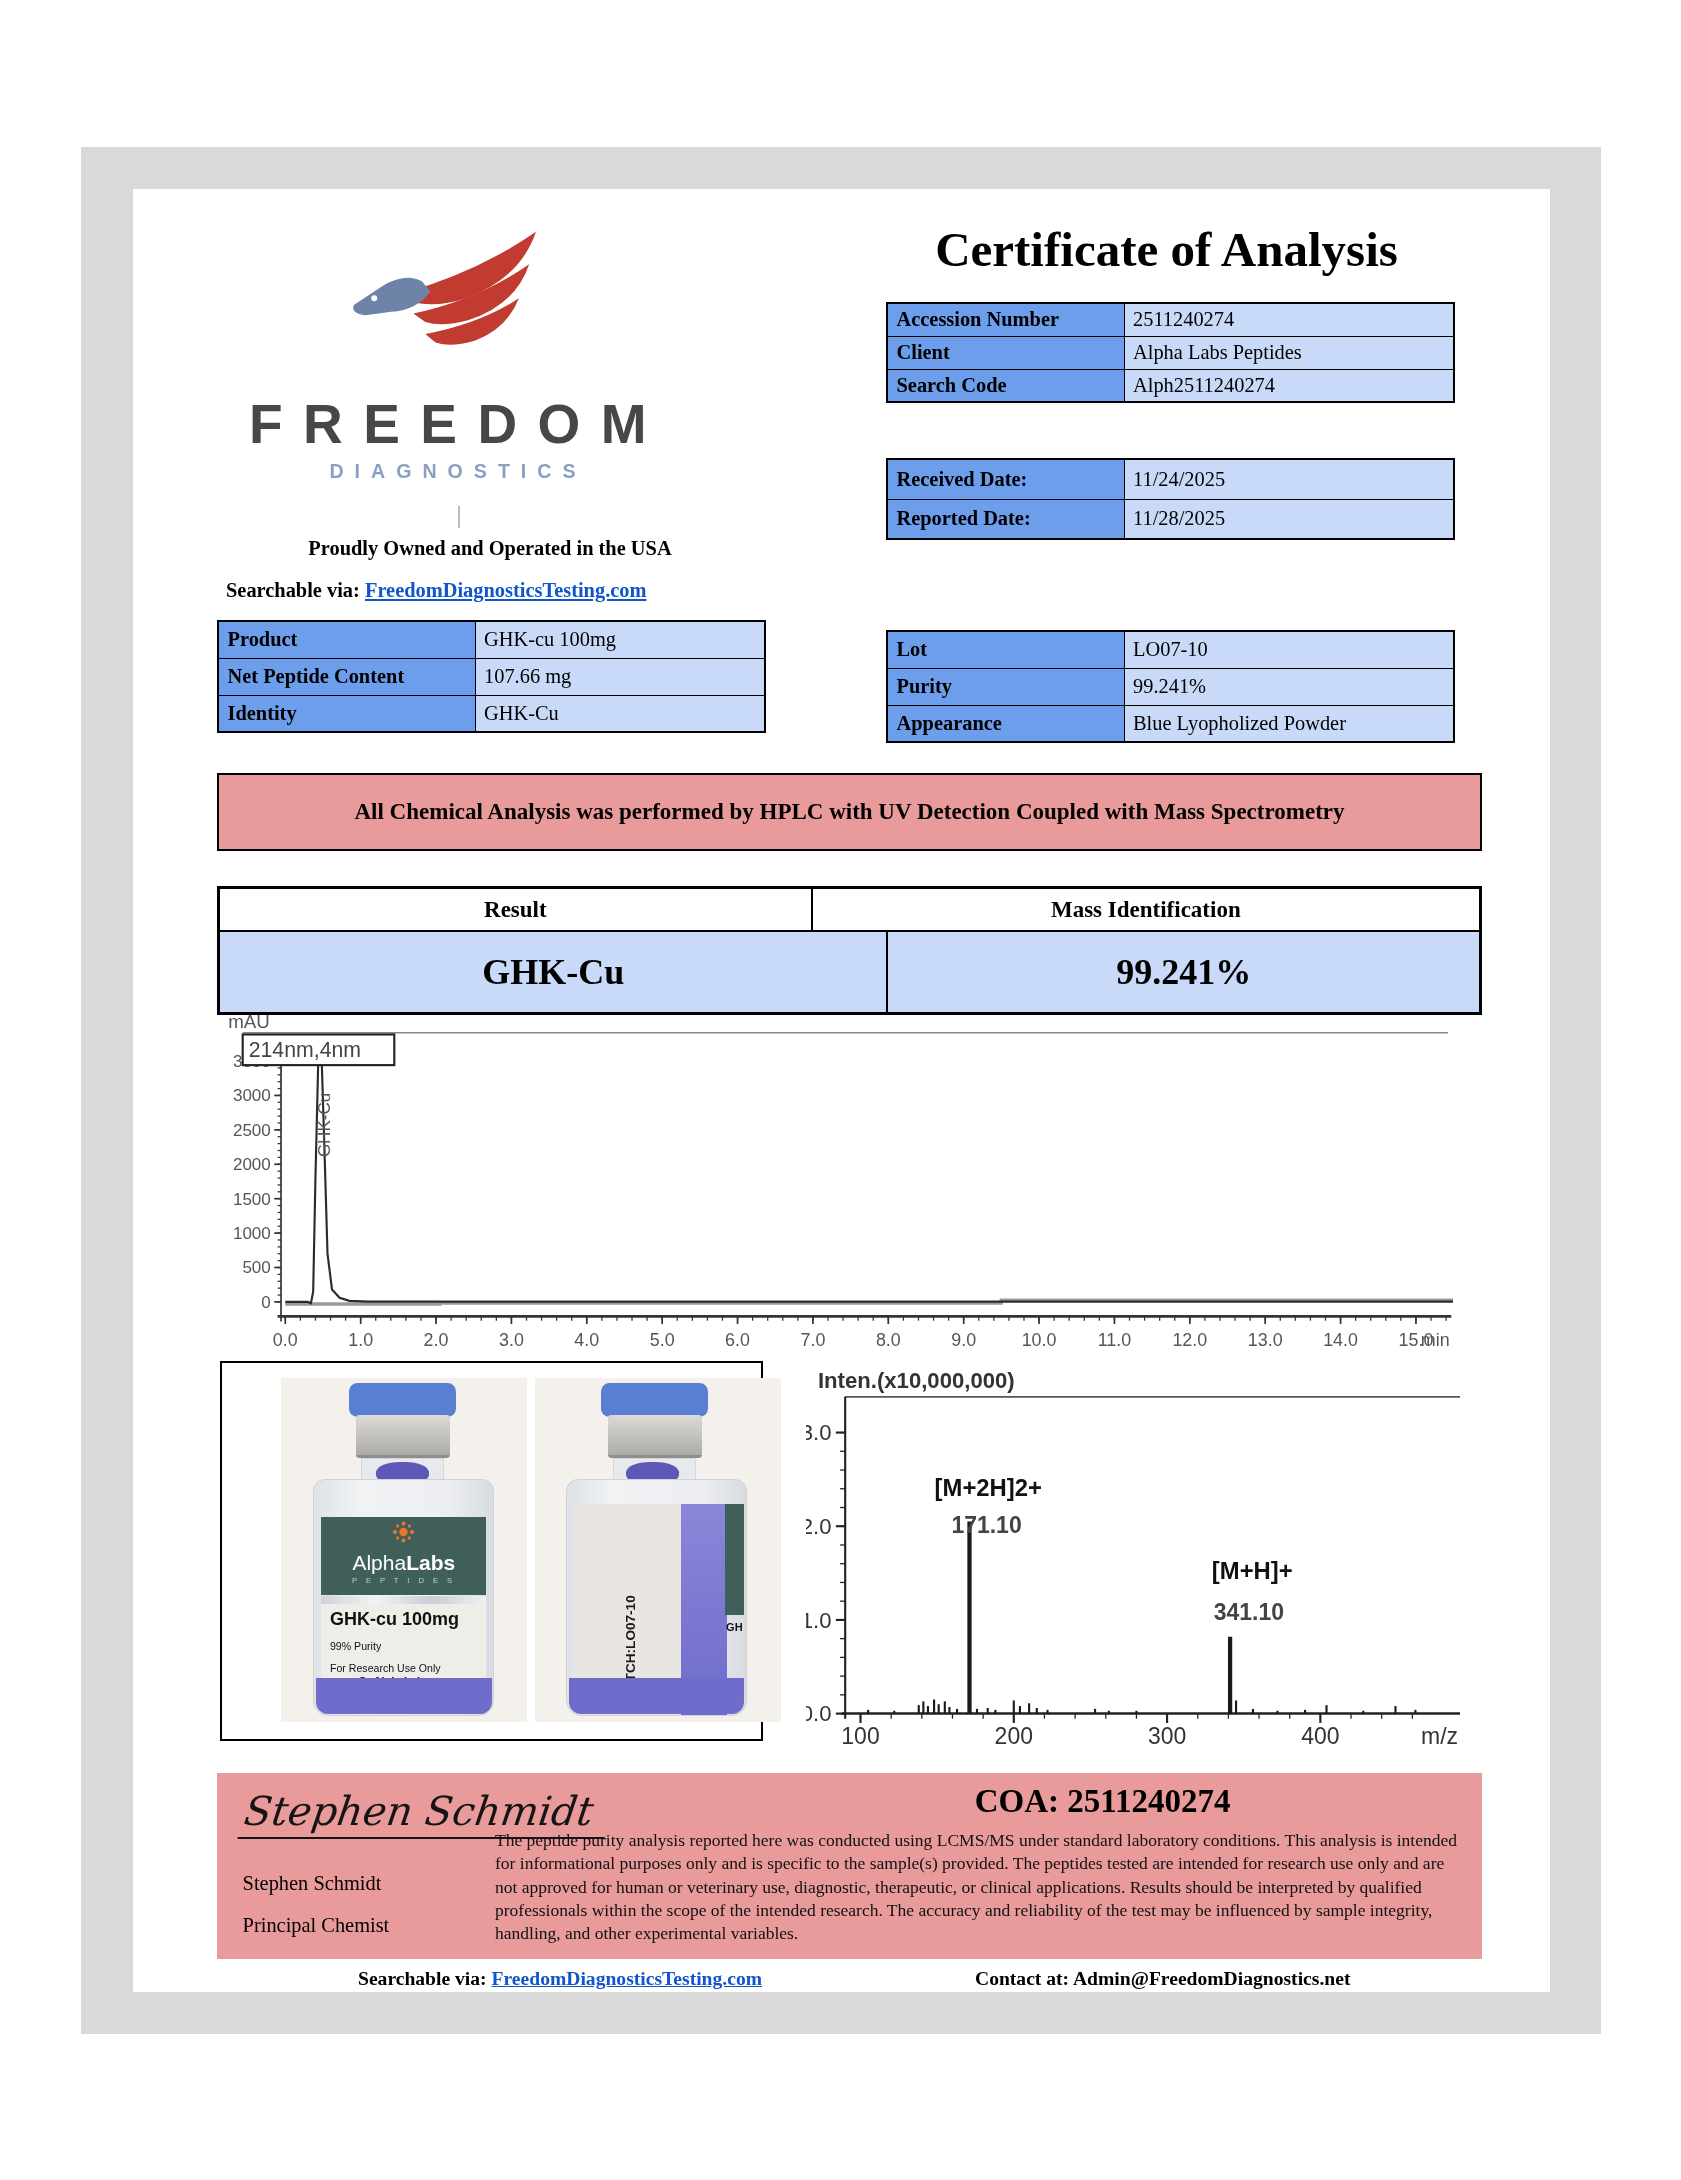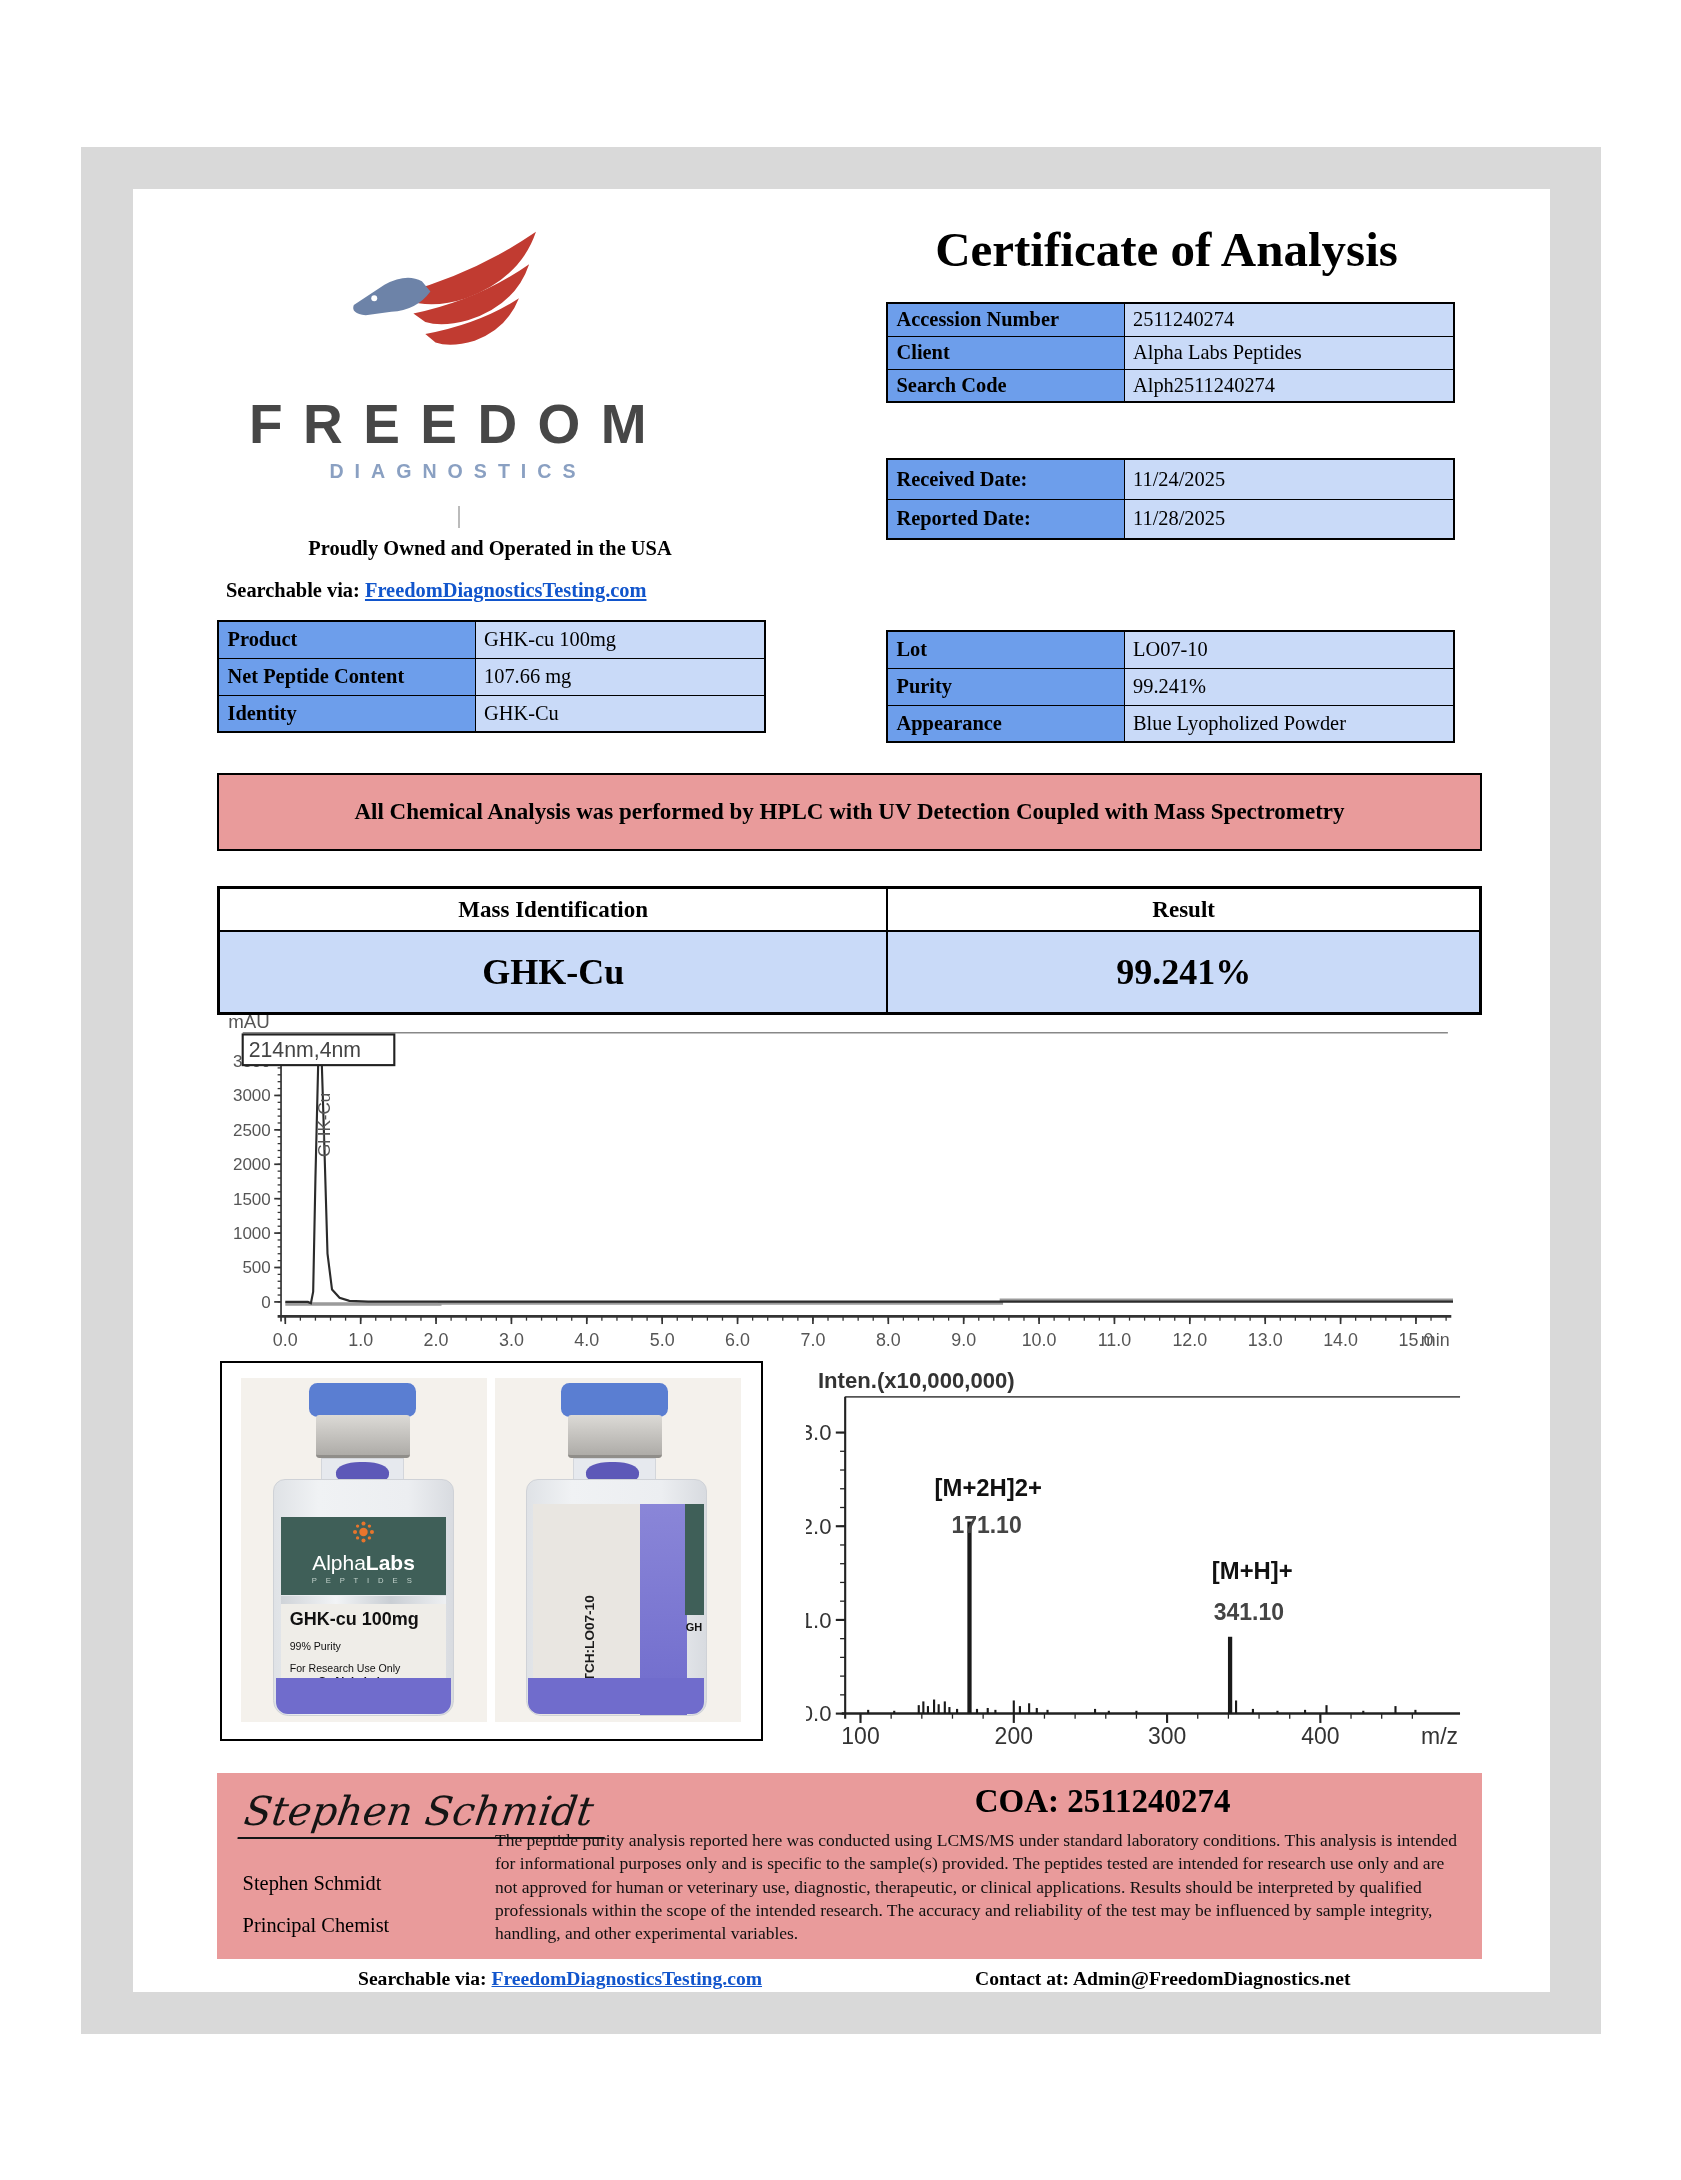--- a/index.html
+++ b/index.html
@@ -53,21 +53,21 @@
   .mass-c1 { width:53%; } .mass-c2 { width:47%; }
 
   
   .chrom-svg { position:absolute; left:85px; top:825px; width:1235px; height:345px; }
   .spec-svg  { position:absolute; left:673px; top:1177px; width:660px; height:392px; }
   text.axis-sans { font-family:"Liberation Sans", sans-serif; }
 
   
   .vial-box { position:absolute; left:87px; top:1172px; width:543px; height:380px;
               border:2.6px solid #000; background:#fff; }
-  .photo { position:absolute; left:19px; top:15.3px; width:540px; height:344px; display:flex; }
+  .photo { position:absolute; left:19px; top:15.3px; width:540px; height:344px; display:flex;justify-content:flex-end; }
   .photo-half { position:relative; width:246px; height:344px; background:#f4f1ec; }
   .photo-gap { width:7.7px; background:#fff; }
 
   .cap   { position:absolute; background:#5a7ed2; border-radius:8.5px; }
   .seal  { position:absolute; background:linear-gradient(#dcdad6,#aeaca8); border-radius:3.4px; border-bottom:3.4px solid #908e8a; }
   .neckglass { position:absolute; background:#e6e9ee; border:0.9px solid #d3d6db; }
   .clump { position:absolute; background:#5d58b8; border-radius:45%; }
   .vbody { position:absolute; background:linear-gradient(90deg,#dfe2e6,#f0f2f4 25%,#eceef1 75%,#d8dbe0); border:1.7px solid #cfd2d7; border-radius:12px 12px 15.3px 15.3px; overflow:hidden; }
   .lab-teal { position:absolute; left:4%; right:4%; background:#3f5f58; text-align:center; color:#fff;
               font-family:"Liberation Sans", sans-serif; }
@@ -190,22 +190,22 @@
         <td class="lbl">Appearance</td>
         <td class="val">Blue Lyopholized Powder</td>
           </tr>
     </tbody>
       </table>
 
     <div class="banner">All Chemical Analysis was performed by HPLC with UV Detection Coupled with Mass Spectrometry</div>
 
     <div class="mass-table">
       <div class="mass-row">
+        <div class="mass-cell mass-h mass-c2">Result</div>
         <div class="mass-cell mass-h mass-c1">Mass Identification</div>
-        <div class="mass-cell mass-h mass-c2">Result</div>
       </div>
       <div class="mass-row">
         <div class="mass-cell mass-d mass-c1">GHK-Cu</div>
         <div class="mass-cell mass-d mass-c2">99.241%</div>
       </div>
     </div>
 
     <svg class="chrom-svg" id="chrom-svg" viewBox="0 0 1450 405">
       <g id="chrom-dyn">
           <line x1="29" y1="22" x2="1444" y2="22" stroke="#888" stroke-width="2"></line>

